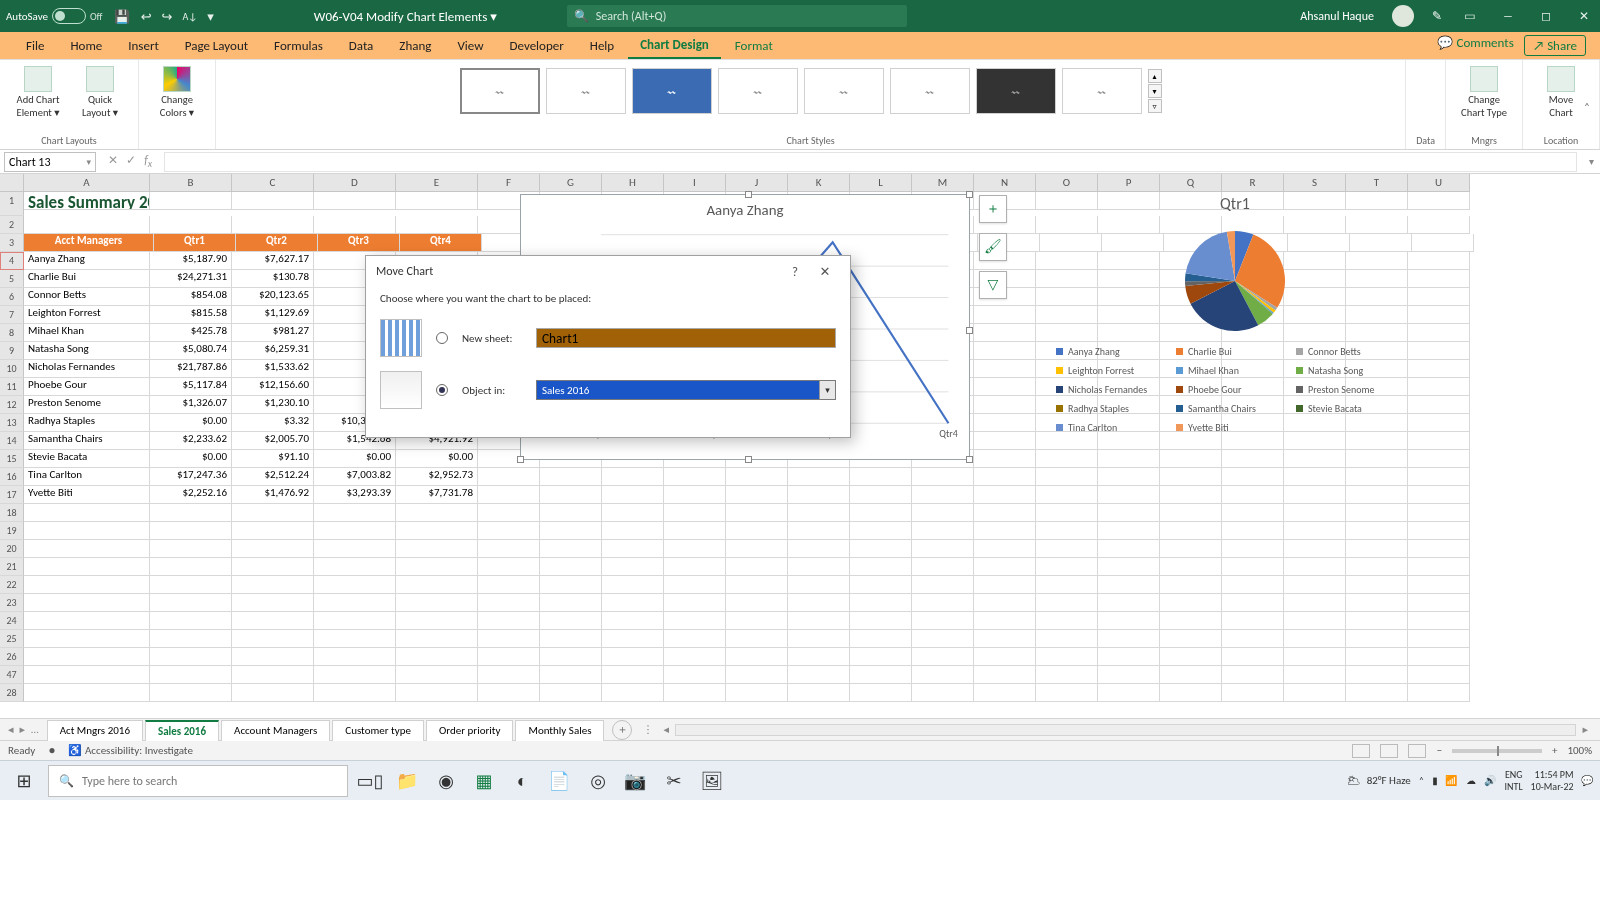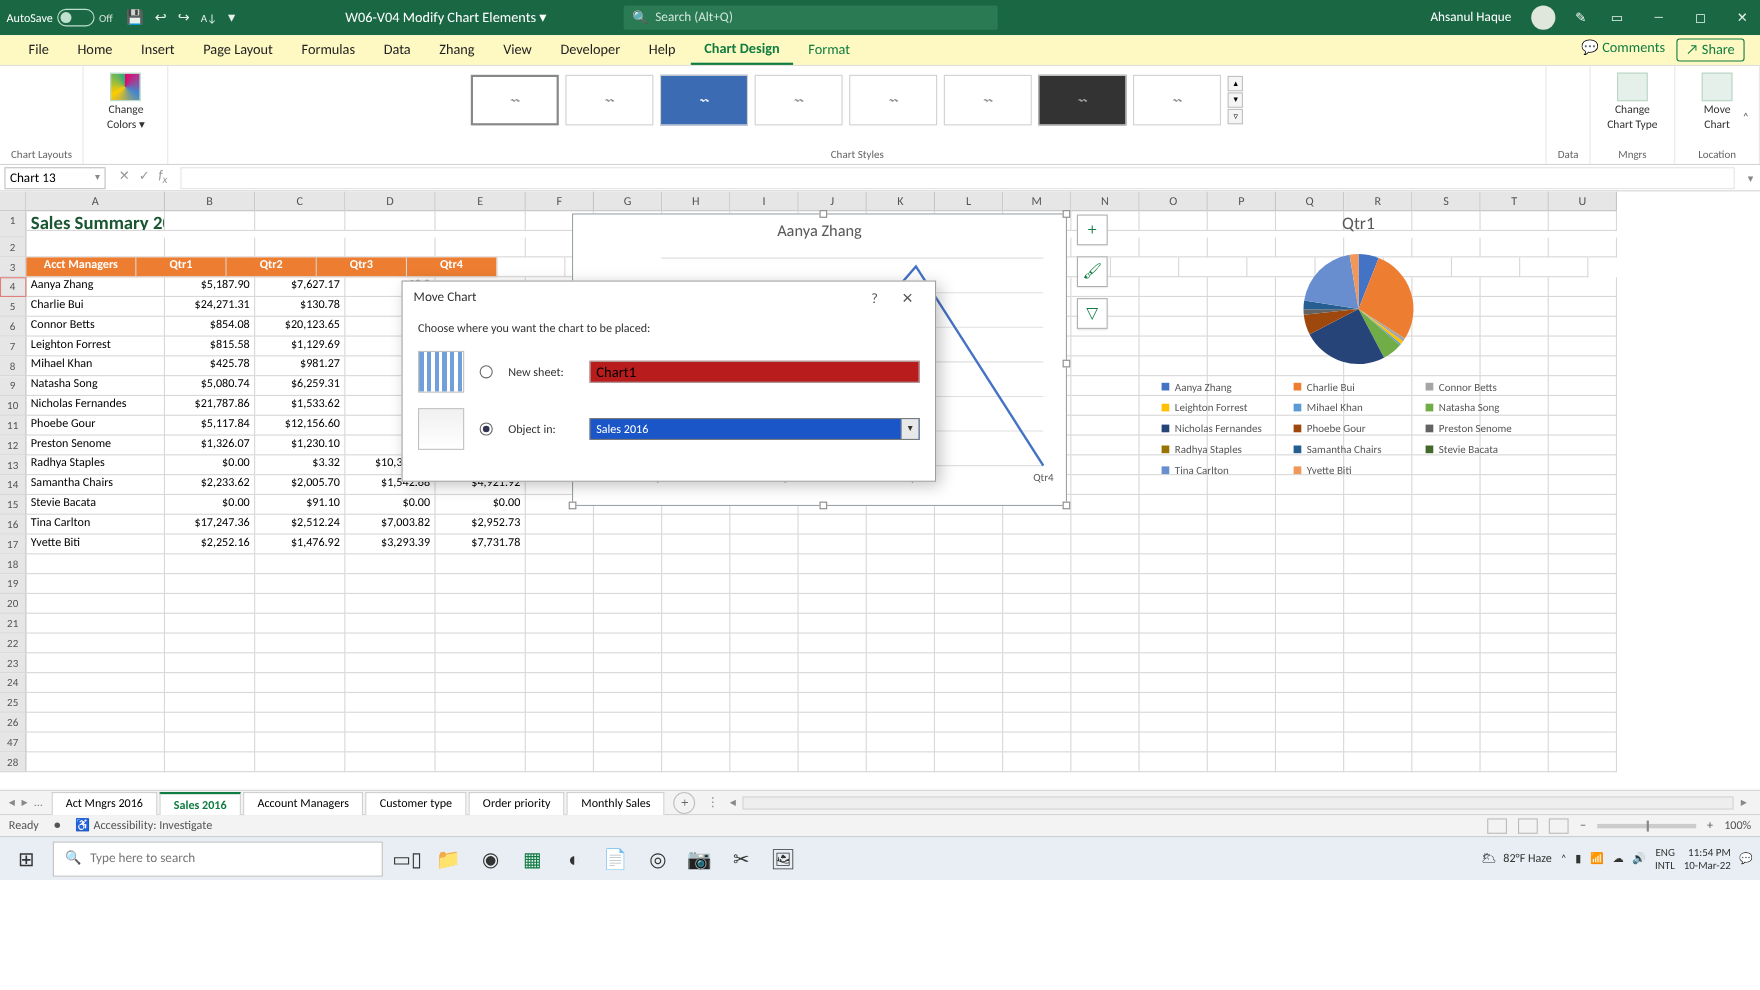--- a/index.html
+++ b/index.html
@@ -11,21 +11,21 @@
 .autosave-toggle { width: 34px; height: 16px; border: 1px solid #bfe0cf; border-radius: 10px; position: relative; }
 .autosave-toggle::after { content:''; width:10px;height:10px;border-radius:50%;background:#bfe0cf;position:absolute;top:2px;left:2px; }
 .qat { display: flex; gap: 10px; margin-left: 12px; align-items: center; font-size: 13px; opacity: .9; }
 .doc-title { margin-left: 100px; font-size: 13px; }
 .search-box { margin-left: 70px; width: 340px; height: 22px; background: #2a7a54; border-radius: 2px; display: flex; align-items: center; padding: 0 8px; gap: 6px; color: #cfe6d9; font-size: 12px; }
 .title-right { margin-left: auto; display: flex; gap: 18px; align-items: center; }
 .avatar { width: 22px; height: 22px; border-radius: 50%; background: #dfe6dc; }
 .winbtn { width: 20px; text-align: center; opacity:.9; }
 
 
-.tabs { height: 28px; background: #fef9c3; border-bottom: 1px solid #e0e0e0; display: flex; align-items: center; padding-left: 14px; gap: 2px; }
+.tabs { height: 28px; background: #fdba74; border-bottom: 1px solid #e0e0e0; display: flex; align-items: center; padding-left: 14px; gap: 2px; }
 .tab { padding: 5px 12px; font-size: 13px; color: #222; cursor: pointer; }
 .tab.active { color: #107c41; border-bottom: 2px solid #107c41; font-weight: 600; }
 .tabs-right { margin-left: auto; display: flex; gap: 10px; padding-right: 14px; font-size: 13px; color: #107c41; }
 .tabs-right .share { border:1px solid #107c41;padding:2px 8px;border-radius:3px; }
 
 
 .ribbon { height: 90px; background: #fff; border-bottom: 1px solid #d4d4d4; display: flex; position: relative; }
 .ribbon-group { display: flex; flex-direction: column; align-items: center; border-right: 1px solid #e8e8e8; padding: 4px 10px 2px; }
 .ribbon-group .gtitle { font-size: 10px; color: #666; margin-top: auto; }
 .rg-btns { display: flex; gap: 6px; align-items: flex-start; }
@@ -108,21 +108,21 @@
 .dialog { position: absolute; left: 365px; top: 255px; width: 486px; background: #fff; border: 1px solid #a0a0a0; box-shadow: 4px 4px 14px rgba(0,0,0,.25); font-size: 11px; color: #333; }
 .dlg-title { height: 30px; display: flex; align-items: center; padding: 0 10px; font-size: 12px; }
 .dlg-title .spacer{flex:1;}
 .dlg-title .dlg-btn { width: 30px; text-align: center; font-size: 13px; color:#555; cursor:pointer; }
 .dlg-body { padding: 6px 14px 14px; }
 .dlg-row { display: flex; align-items: center; gap: 14px; margin: 14px 0; }
 .dlg-icon { width: 42px; height: 38px; border: 1px solid #c0c0c0; background: repeating-linear-gradient(90deg,#6fa0dc,#6fa0dc 4px,#fff 4px,#fff 7px); }
 .dlg-icon.sheet { background: linear-gradient(#f0f0f0,#fff); border:1px solid #c0c0c0; position:relative; }
 .radio { width: 12px; height: 12px; border-radius: 50%; border: 1px solid #666; display: inline-block; position:relative; }
 .radio.checked::after { content:''; position:absolute; inset:2px; border-radius:50%; background:#335; }
-.dlg-input { height: 20px; border: 1px solid #a9a9a9; padding: 0 5px; flex:1; background:#b91c1c;}
+.dlg-input { height: 20px; border: 1px solid #a9a9a9; padding: 0 5px; flex:1; background:#a16207;}
 .dlg-select { height: 20px; border: 1px solid #7a7a7a; background: #1a56c7; color:#fff; padding: 0 5px; flex:1; display:flex;align-items:center;justify-content:space-between; }
 .dlg-select .arrow{width:16px;height:18px;background:#e8e8e8;color:#333;text-align:center;border-left:1px solid #999;margin-right:-5px;line-height:18px;font-size:9px;}
 .dlg-buttons { display: flex; justify-content: flex-end; gap: 10px; margin-top: 10px; }
 .dlg-buttons button { width: 82px; height: 22px; border: 1px solid #999; background: #f0f0f0; font-size: 11px; cursor:pointer; }
 .dlg-buttons button.primary { border: 1px solid #2a6fd6; box-shadow: inset 0 0 0 1px #8bb7f0; }
 </style>
 </head>
 <body>
 
 <div class="titlebar">
@@ -168,20 +168,30 @@
   <div class="tab active">Chart Design</div>
   <div class="tab" style="color:#107c41">Format</div>
   <div class="tabs-right">
     <span>💬 <span>Comments</span></span>
     <span class="share">↗ <span>Share</span></span>
   </div>
 </div>
 
 <div class="ribbon">
   <div class="ribbon-group">
+    <div class="rg-btns">
+      <div class="rg-btn">
+          <div class="ic"></div>
+          <span>Add Chart Element ▾</span>
+        </div>
+      <div class="rg-btn">
+          <div class="ic"></div>
+          <span>Quick Layout ▾</span>
+        </div>
+    </div>
     <div class="gtitle">Chart Layouts</div>
   </div>
   <div class="ribbon-group">
     <div class="rg-btns">
       <div class="rg-btn">
           <div class="ic" style="background:conic-gradient(#e06,#48c,#fc0,#2a8)"></div>
           <span>Change Colors ▾</span>
         </div>
     </div>
     <div class="gtitle">&nbsp;</div>
@@ -311,21 +321,21 @@
         <div class="cell" style="width: 62px;"></div>
         <div class="cell" style="width: 62px;"></div>
         <div class="cell" style="width: 62px;"></div>
         <div class="cell" style="width: 62px;"></div>
         <div class="cell" style="width: 62px;"></div>
         <div class="cell" style="width: 62px;"></div>
         <div class="cell" style="width: 62px;"></div>
       </div>
       <div class="row">
         <div class="rowhead">3</div>
-        <div class="cell th" style="width: 100px;">Acct Managers</div>
+        <div class="cell th" style="width: 130px;">Acct Managers</div>
         <div class="cell th" style="width: 82px;">Qtr1</div>
         <div class="cell th" style="width: 82px;">Qtr2</div>
         <div class="cell th" style="width: 82px;">Qtr3</div>
         <div class="cell th" style="width: 82px;">Qtr4</div>
         <div class="cell" style="width: 62px;"></div>
         <div class="cell" style="width: 62px;"></div>
         <div class="cell" style="width: 62px;"></div>
         <div class="cell" style="width: 62px;"></div>
         <div class="cell" style="width: 62px;"></div>
         <div class="cell" style="width: 62px;"></div>

